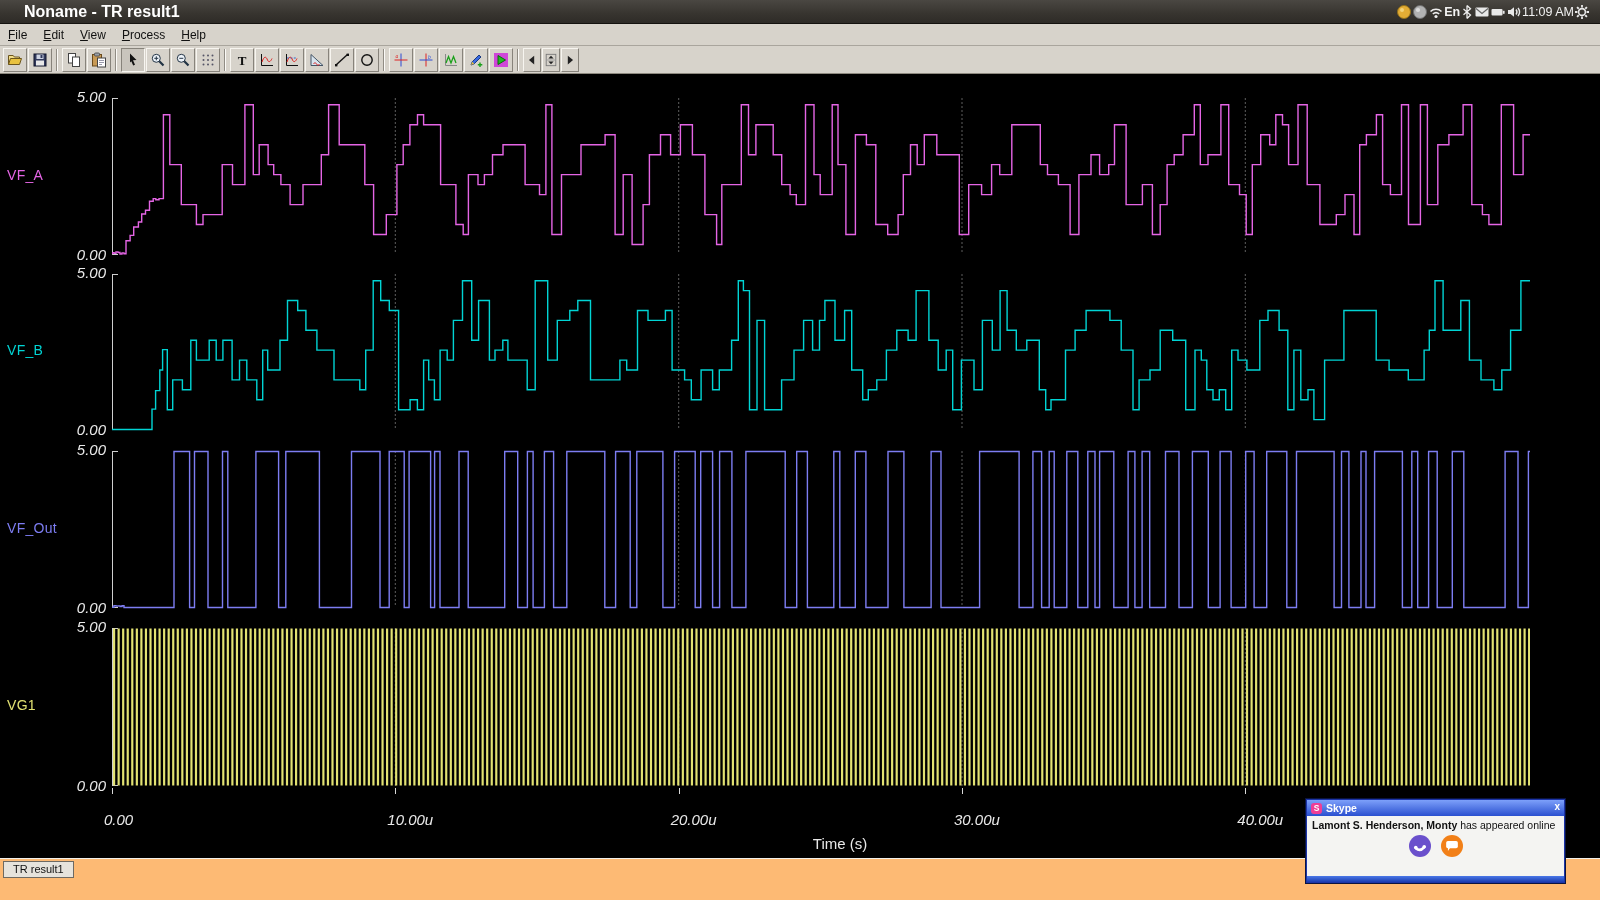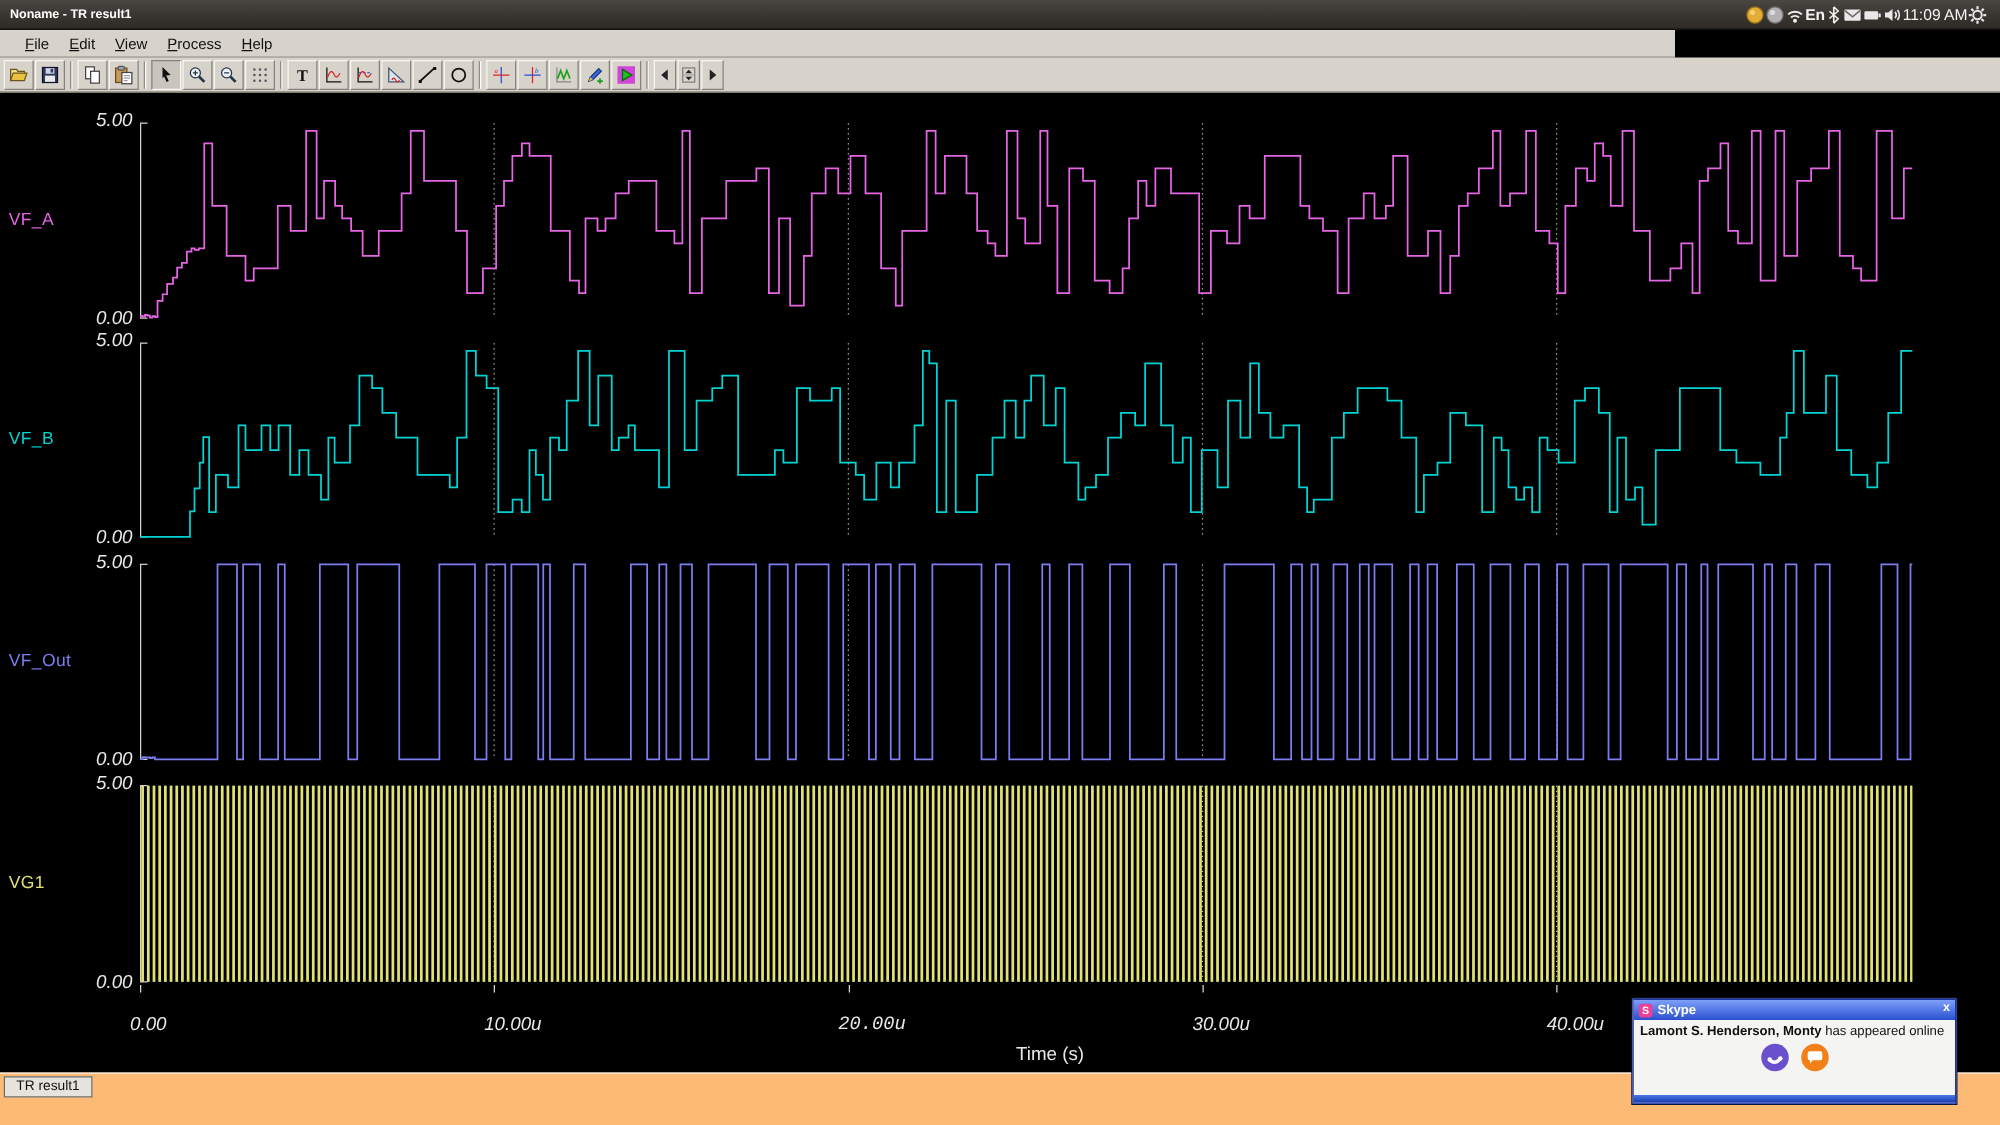--- a/index.html
+++ b/index.html
@@ -3,29 +3,29 @@
 <meta charset="utf-8">
 <style>
 *{margin:0;padding:0;box-sizing:border-box}
 html,body{width:1600px;height:900px;overflow:hidden}
 body{background:#000;font-family:"Liberation Sans",sans-serif;position:relative}
 
 
 .titlebar{position:absolute;top:0;left:0;width:1600px;height:24px;
   background:linear-gradient(#4a4742,#37342f 60%,#2e2b27);border-bottom:1px solid #14120f;
   display:flex;align-items:center;color:#fff;z-index:60}
-.tb-title{font-weight:bold;font-size:10px;margin-left:8px;white-space:nowrap}
+.tb-title{font-weight:bold;font-size:16px;margin-left:24px;white-space:nowrap}
 .tray{margin-left:auto;display:flex;align-items:center;gap:0;padding-right:10px}
 .tray svg{display:block}
 .tray-text{font-size:12.5px;color:#f2f2f2;font-weight:bold}
 .tray-clock{font-size:12.5px;color:#f2f2f2}
 
 
-.menubar{position:absolute;top:24px;left:0;width:1340px;height:22px;background:#d7d3cb;
-  border-bottom:1px solid #a9a59d;display:flex;align-items:center;padding-left:12px;z-index:60}
+.menubar{position:absolute;top:24px;left:0;width:1600px;height:22px;background:#d7d3cb;
+  border-bottom:1px solid #a9a59d;display:flex;align-items:center;padding-left:0;z-index:60}
 .menu-item{display:inline-block;font-size:12px;color:#111;padding:2px 8px;cursor:default}
 .menu-item::first-letter{text-decoration:underline}
 
 
 .toolbar{position:absolute;top:46px;left:0;width:1600px;height:28px;background:#d7d3cb;
   border-bottom:1px solid #8d897f;display:flex;align-items:center;padding-left:3px;gap:1px;z-index:60}
 .btn{width:24px;height:24px;background:#d7d3cb;border:1px solid;
   border-color:#f7f5f0 #87837b #87837b #f7f5f0;display:flex;align-items:center;justify-content:center;flex:0 0 auto}
 .btn.pressed{border-color:#87837b #f7f5f0 #f7f5f0 #87837b;background:#c9c5bd}
 .btn.narrow{width:18px}
@@ -631,21 +631,21 @@
       <rect x="1402.40" y="1.5" width="2.18" height="157" fill="#e2e272"></rect>
       <rect x="1406.95" y="1.5" width="2.18" height="157" fill="#e2e272"></rect>
       <rect x="1411.50" y="1.5" width="2.18" height="157" fill="#e2e272"></rect>
       <rect x="1416.05" y="1.5" width="2.18" height="157" fill="#e2e272"></rect>
     </svg>
     <div class="xtickmark" style="left: 112px;"></div>
     <div class="xtick" style="left: 104px;">0.00</div>
     <div class="xtickmark" style="left: 395.33px;"></div>
     <div class="xtick" style="left: 387.33px;">10.00u</div>
     <div class="xtickmark" style="left: 678.66px;"></div>
-    <div class="xtick" style="left: 670.66px; font-family: Liberation Mono, monospace;">20.00u</div>
+    <div class="xtick" style="left: 670.66px;">20.00u</div>
     <div class="xtickmark" style="left: 961.99px;"></div>
     <div class="xtick" style="left: 953.99px; text-align: right;">30.00u</div>
     <div class="xtickmark" style="left: 1245.32px;"></div>
     <div class="xtick" style="left: 1237.32px;">40.00u</div>
   </div>
 
 <div class="statusbar">
   <div class="res-tab">TR result1</div>
 </div>
 

